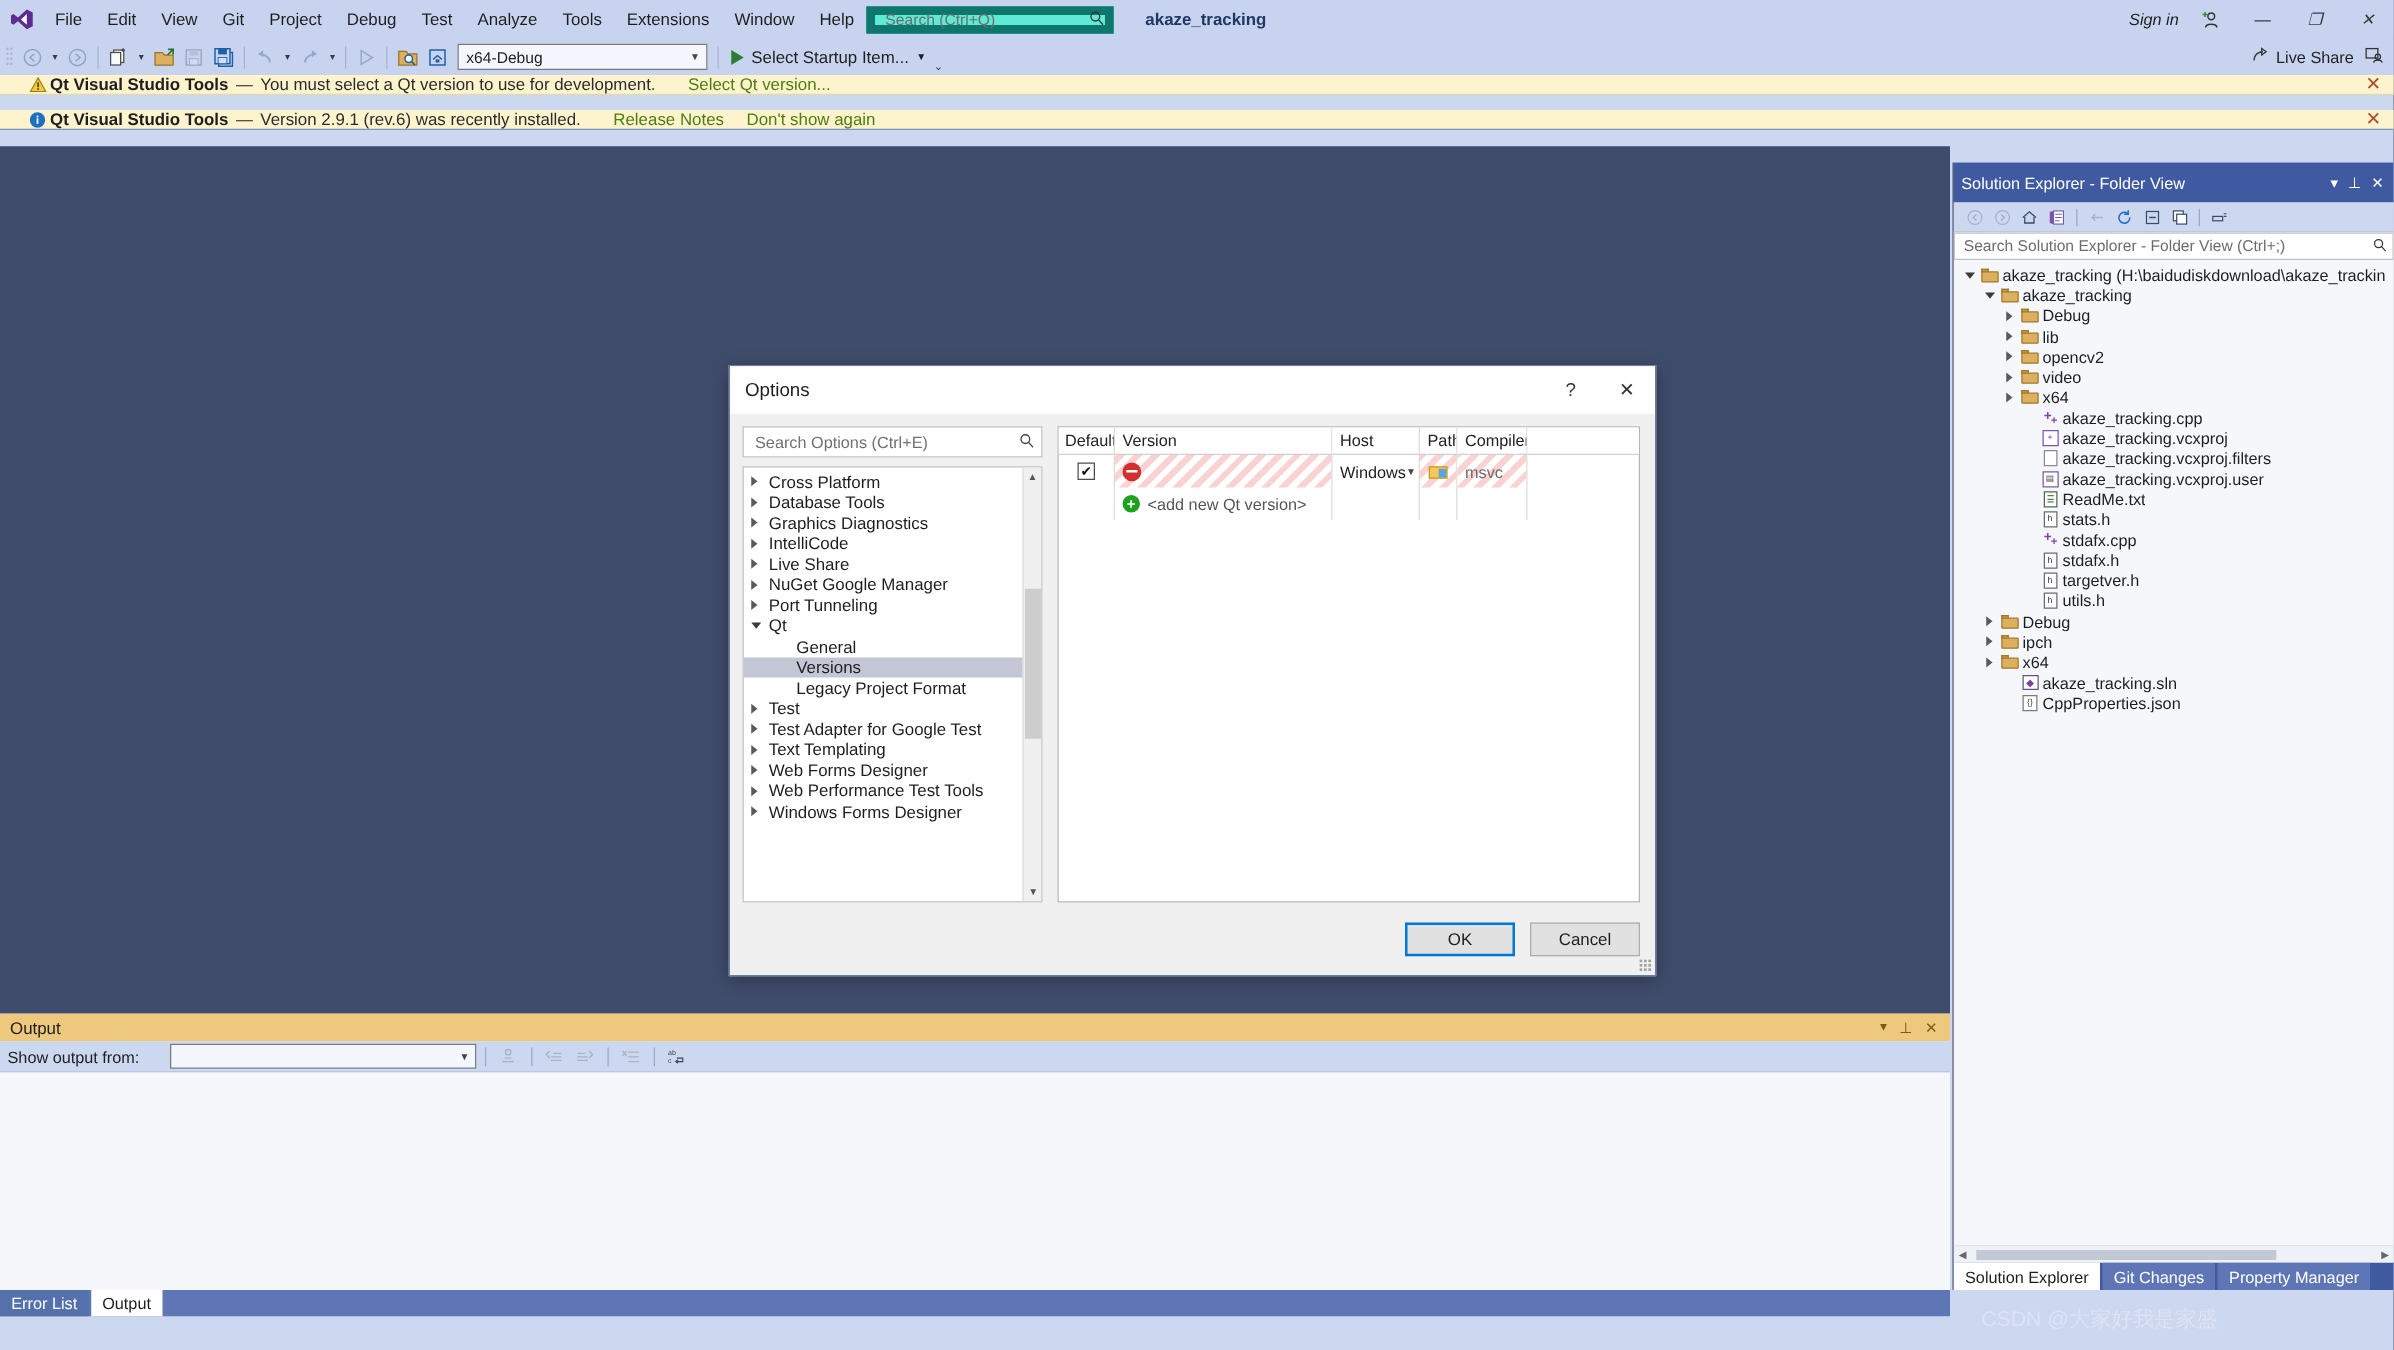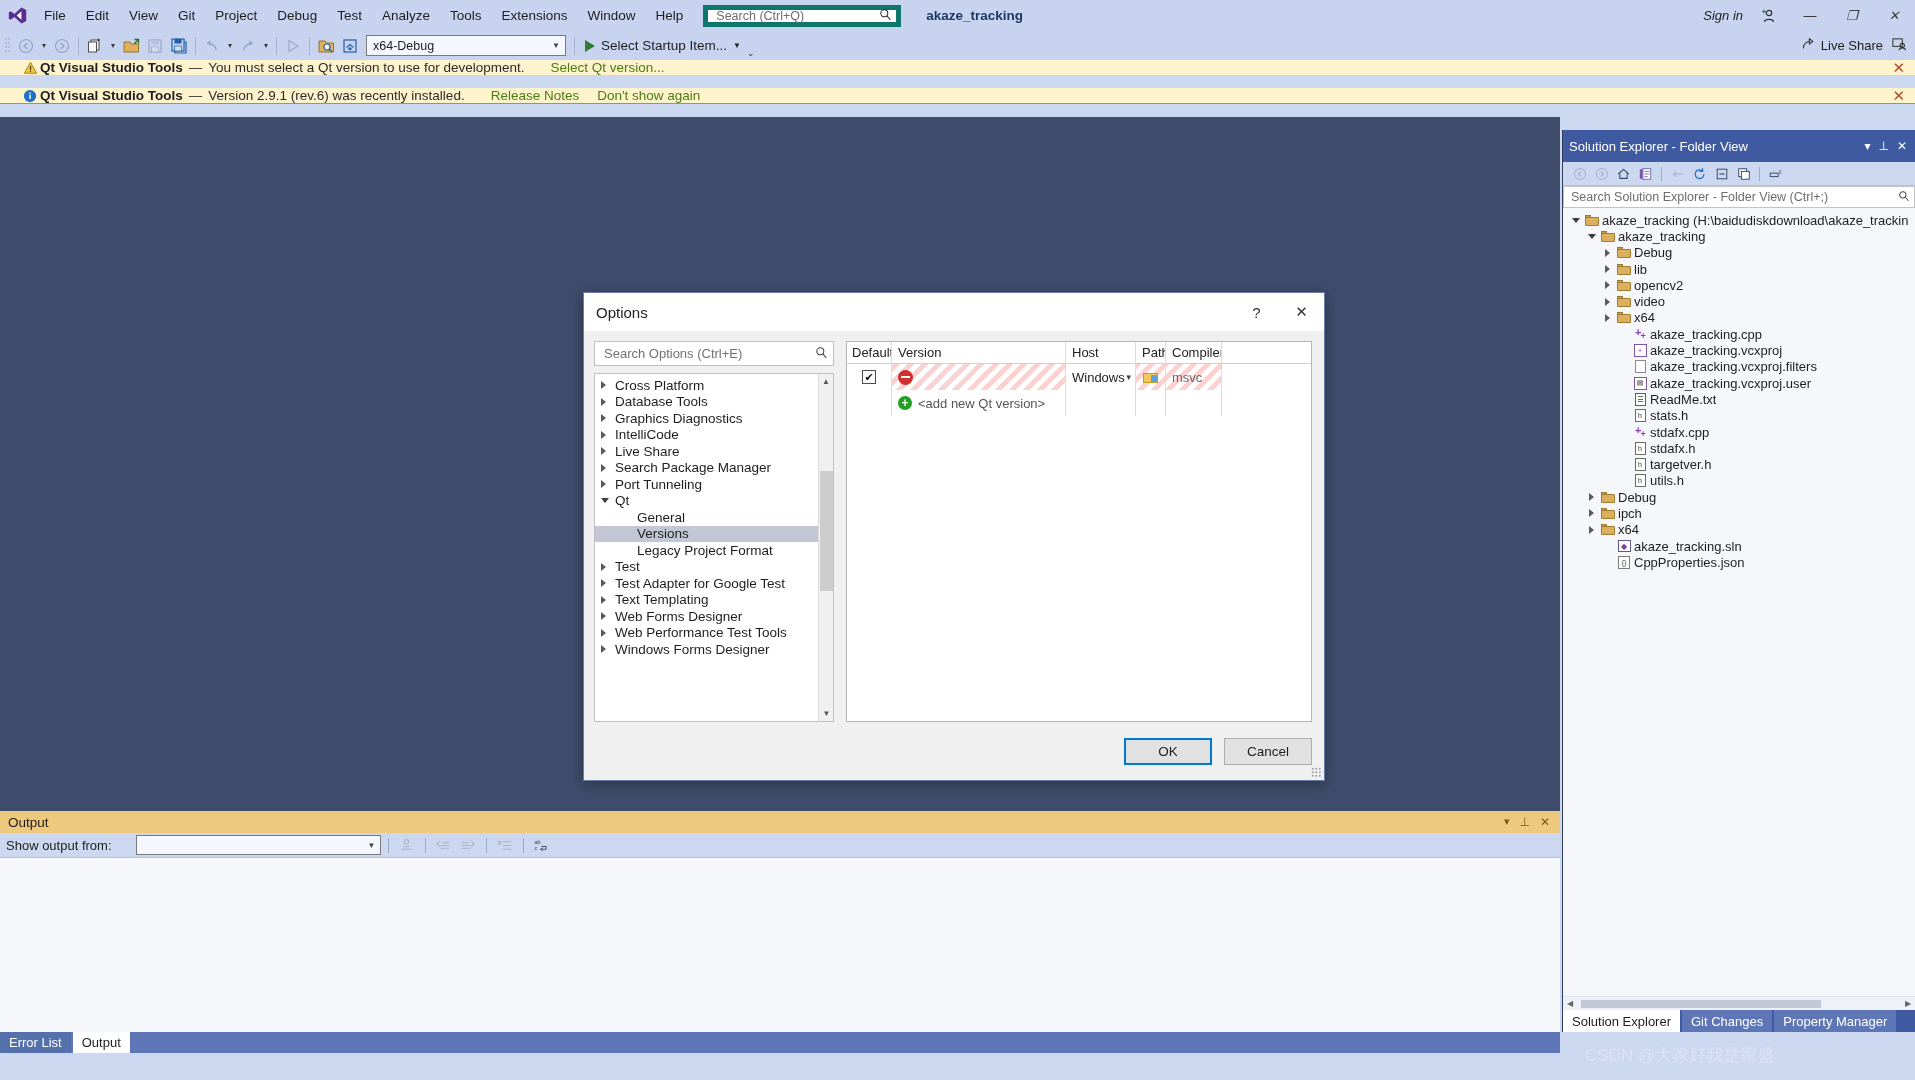--- a/index.html
+++ b/index.html
@@ -28,23 +28,22 @@
     width: 34px; height: 31px;
     display: flex; align-items: center; justify-content: center;
   }
   .vs-logo svg { display: block; }
   .menu-items { display: flex; align-items: flex-end; height: 31px; }
   .menu-item {
     padding: 0 10px; height: 31px; line-height: 31px;
     font-size: 13.5px; color: #1e1e1e; cursor: default; white-space: nowrap;
   }
   .qsearch {
-    margin-left: 10px;
     width: 198px; height: 22px;
-    background: #ffffff; border: 5px solid #0f766e;
+    background: #5eead4; border: 7px solid #0f766e;
     display: flex; align-items: center;
     padding: 0 4px 0 6px;
   }
   .qsearch input {
     border: 0; outline: 0; flex: 1; font-size: 12.5px;
     color: #555; background: transparent;
     font-family: "Liberation Sans", sans-serif;
   }
   .qsearch input::placeholder { color: #6d6d6d; }
   .proj-name {
@@ -1035,21 +1034,21 @@
                 <span class="ow">
                   <span class="tri-c"></span>
                 </span>
                 <span>Live Share</span>
               </div>
               <div class="onode">
                 <span style="width:0px;flex:none"></span>
                 <span class="ow">
                   <span class="tri-c"></span>
                 </span>
-                <span>Search Package Manager</span>
+                <span>NuGet Google Manager</span>
               </div>
               <div class="onode">
                 <span style="width:0px;flex:none"></span>
                 <span class="ow">
                   <span class="tri-c"></span>
                 </span>
                 <span>Port Tunneling</span>
               </div>
               <div class="onode">
                 <span style="width:0px;flex:none"></span>

